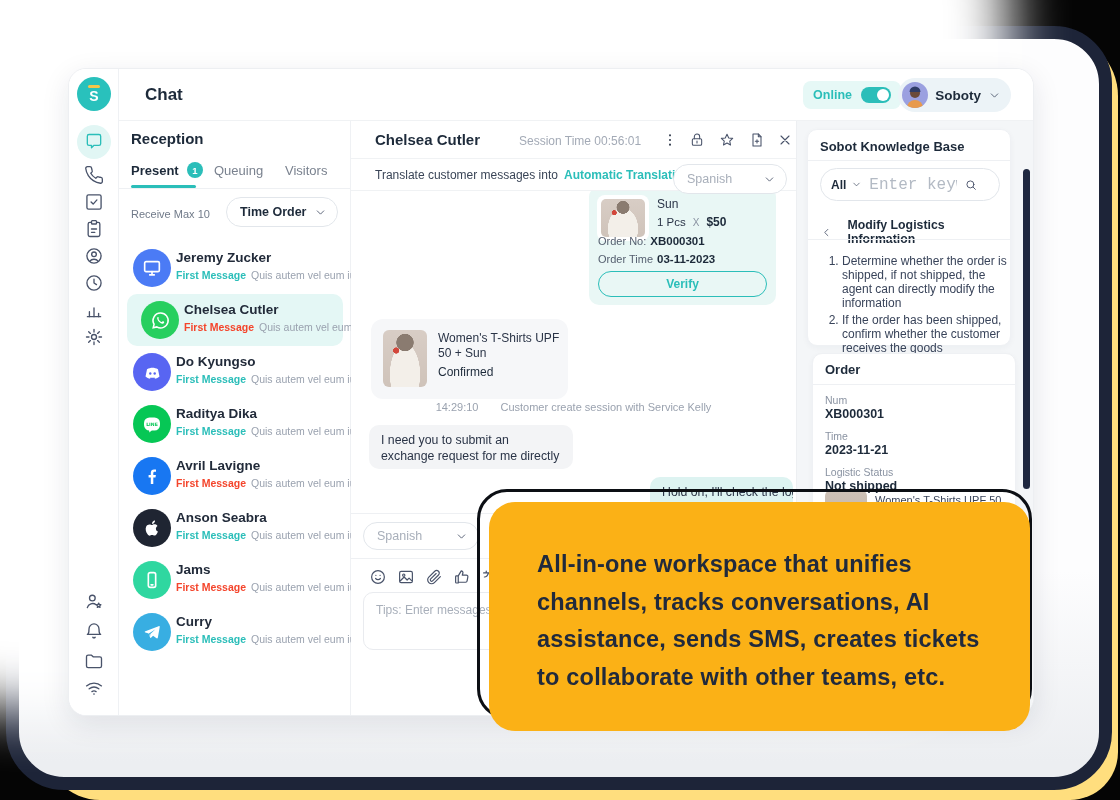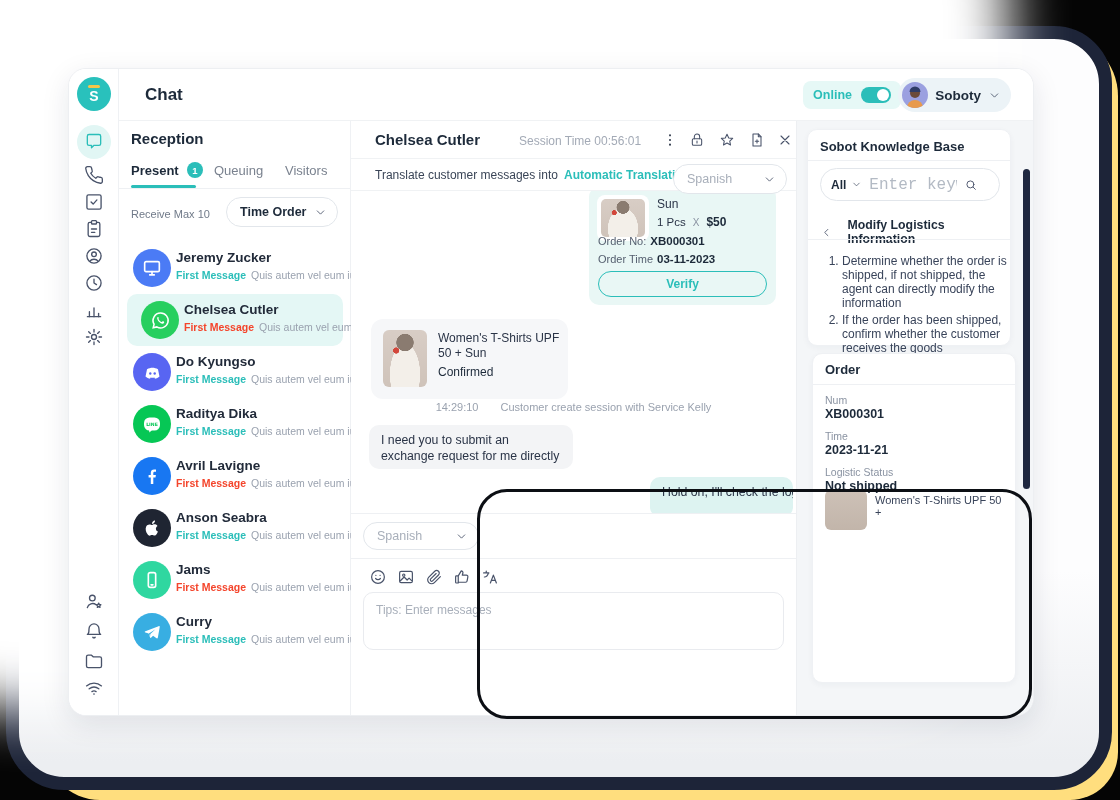--- a/index.html
+++ b/index.html
@@ -494,13 +494,19 @@
         <div class="ab oval" style="top:125px">Not shipped</div>
         <div class="ab ord-thumb"></div>
         <div class="ab ord-prod">Women's T-Shirts UPF 50 +</div>
       </div>
 
       <div class="ab scrollbar"></div>
     </div>
   </div>
 
   <div class="ab callout-outline"></div>
+  <div class="ab callout">
+    <div class="ln">All-in-one workspace that unifies</div>
+    <div class="ln">channels, tracks conversations, AI</div>
+    <div class="ln">assistance, sends SMS, creates tickets</div>
+    <div class="ln">to collaborate with other teams, etc.</div>
+  </div>
 </div>
 
 </body></html>

